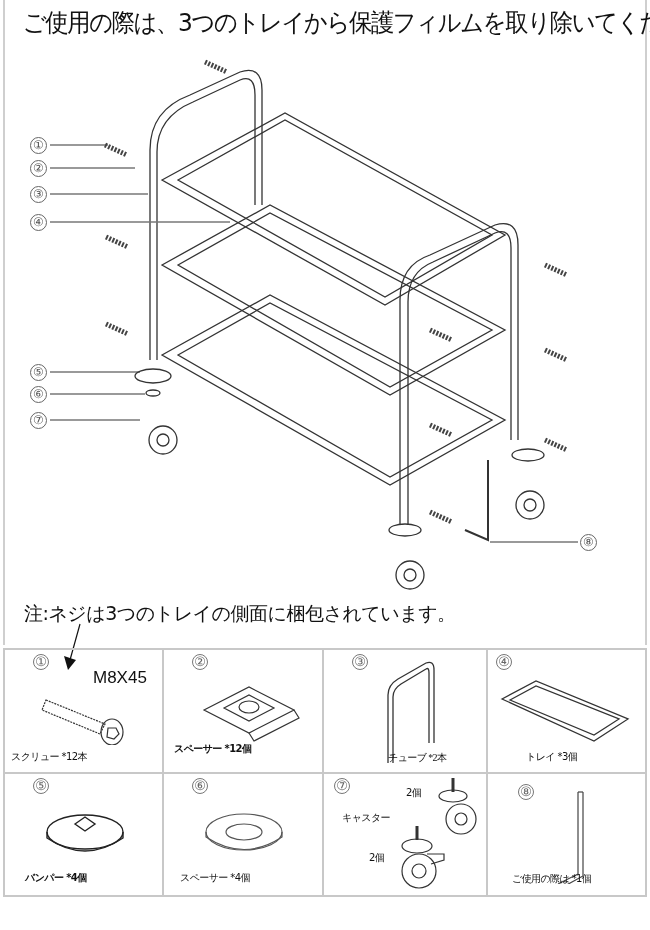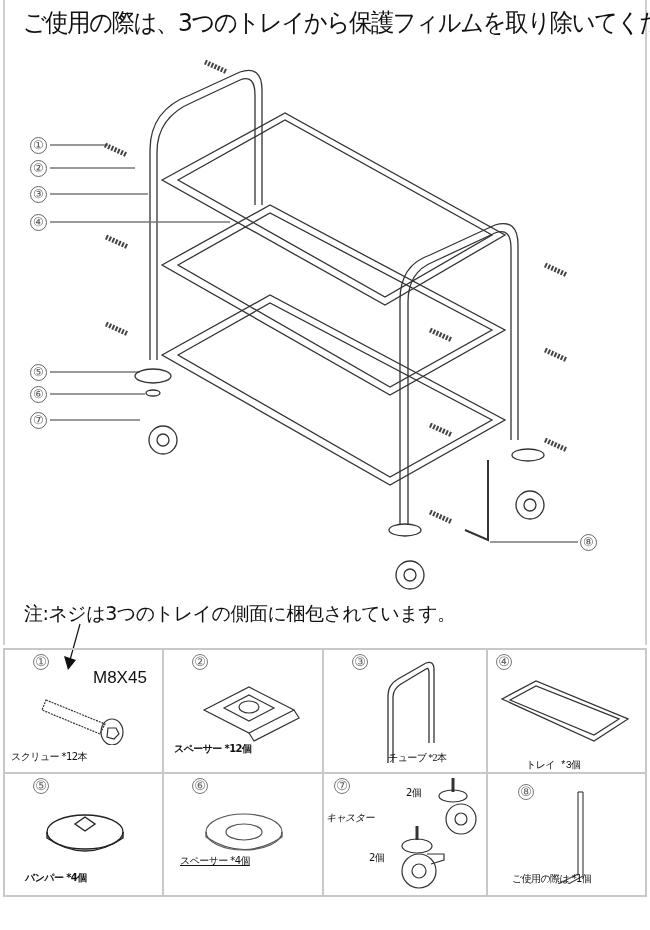--- a/index.html
+++ b/index.html
@@ -136,21 +136,21 @@
   </div>
 
   <div class="cell" style="left:483px;top:0;width:157px;height:124px;border-right:none;">
     <div class="cnum" style="left:8px;">④</div>
     <svg class="part" style="left:10px;top:25px;" width="140" height="75">
       <g fill="none" stroke="#333" stroke-width="1.3">
         <path d="M4,24 L38,6 L130,44 L96,66 Z"></path>
         <path d="M12,25 L38,11 L121,44 L96,60 Z"></path>
       </g>
     </svg>
-    <div class="clabel" style="left:38px;top:108px;font-family:Liberation Mono, monospace;">トレイ *3個</div>
+    <div class="clabel" style="left:38px;top:100px;">トレイ *3個</div>
   </div>
 
   <div class="cell" style="left:0;top:124px;width:159px;height:121px;border-bottom:none;">
     <div class="cnum">⑤</div>
     <svg class="part" style="left:35px;top:30px;" width="90" height="60">
       <g fill="none" stroke="#222" stroke-width="1.4">
         <ellipse cx="45" cy="28" rx="38" ry="17"></ellipse>
         <path d="M7,28 L7,34 Q45,60 83,34 L83,28"></path>
         <path d="M35,20 L45,13 L55,20 L45,27 Z"></path>
       </g>
@@ -160,27 +160,27 @@
 
   <div class="cell" style="left:159px;top:124px;width:160px;height:121px;border-bottom:none;">
     <div class="cnum">⑥</div>
     <svg class="part" style="left:35px;top:30px;" width="90" height="60">
       <g fill="none" stroke="#555" stroke-width="1.2">
         <ellipse cx="45" cy="28" rx="38" ry="18"></ellipse>
         <ellipse cx="45" cy="28" rx="18" ry="8"></ellipse>
         <path d="M7,28 L7,33 Q45,58 83,33 L83,28"></path>
       </g>
     </svg>
-    <div class="clabel" style="left:16px;top:80px;text-decoration:underline;">スペーサー  *4個</div>
+    <div class="clabel" style="left:16px;top:97px;">スペーサー  *4個</div>
   </div>
 
   <div class="cell" style="left:319px;top:124px;width:164px;height:121px;border-bottom:none;">
     <div class="cnum" style="left:10px;">⑦</div>
     <div class="clabel" style="left:82px;top:12px;">2個</div>
-    <div class="clabel" style="left:2px;top:37px;font-style:italic;">キャスター</div>
+    <div class="clabel" style="left:18px;top:37px;">キャスター</div>
     <div class="clabel" style="left:45px;top:77px;">2個</div>
     <svg class="part" style="left:75px;top:0px;" width="90" height="120">
       <g fill="none" stroke="#333" stroke-width="1.2">
 
         <line x1="54" y1="4" x2="54" y2="18" stroke-width="3"></line>
         <ellipse cx="54" cy="22" rx="14" ry="6"></ellipse>
         <circle cx="62" cy="45" r="15"></circle>
           <circle cx="62" cy="45" r="6"></circle>
 
         <line x1="18" y1="52" x2="18" y2="66" stroke-width="3"></line>

